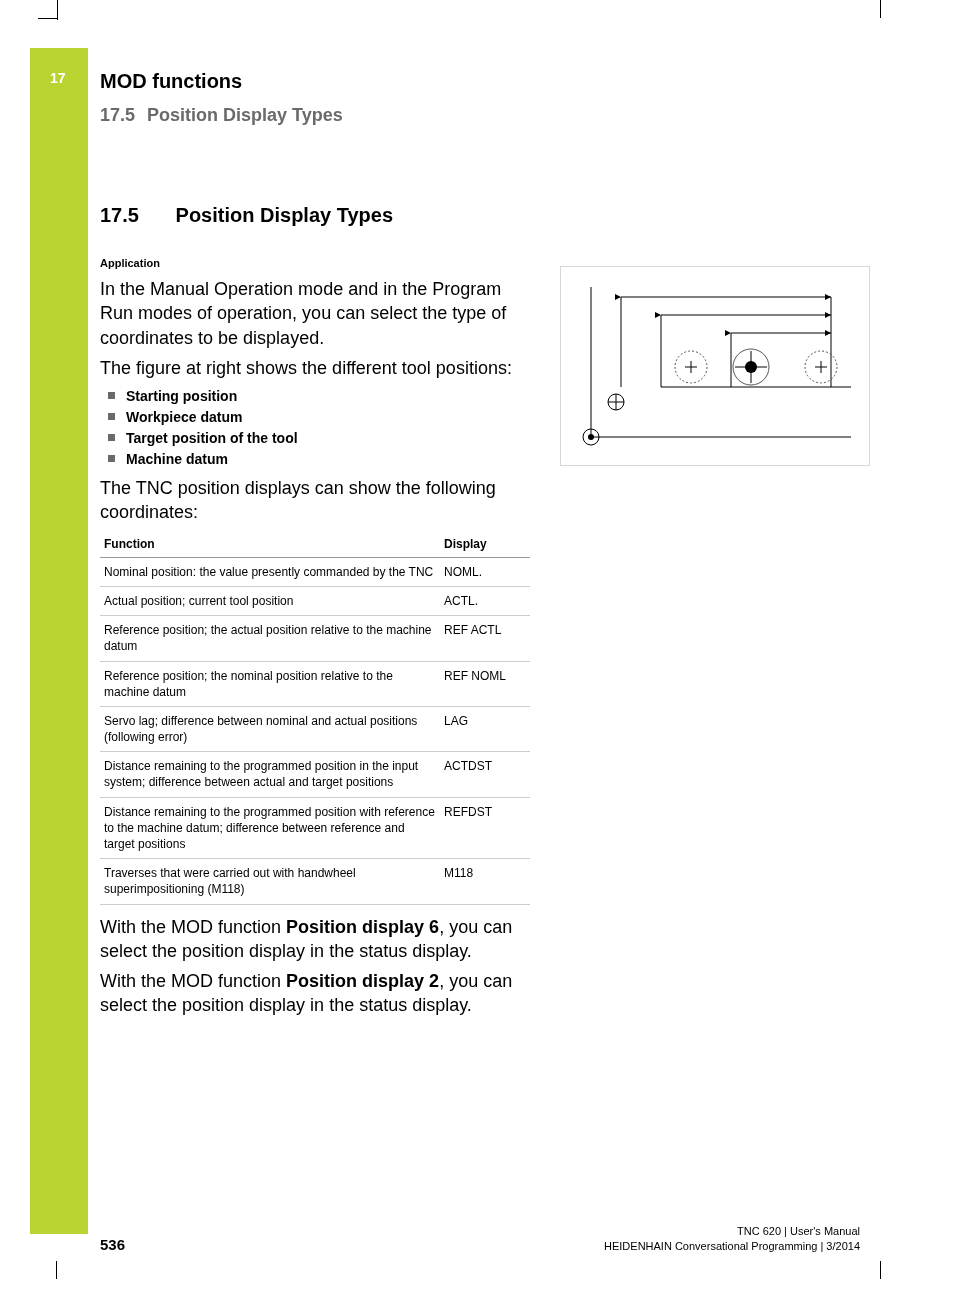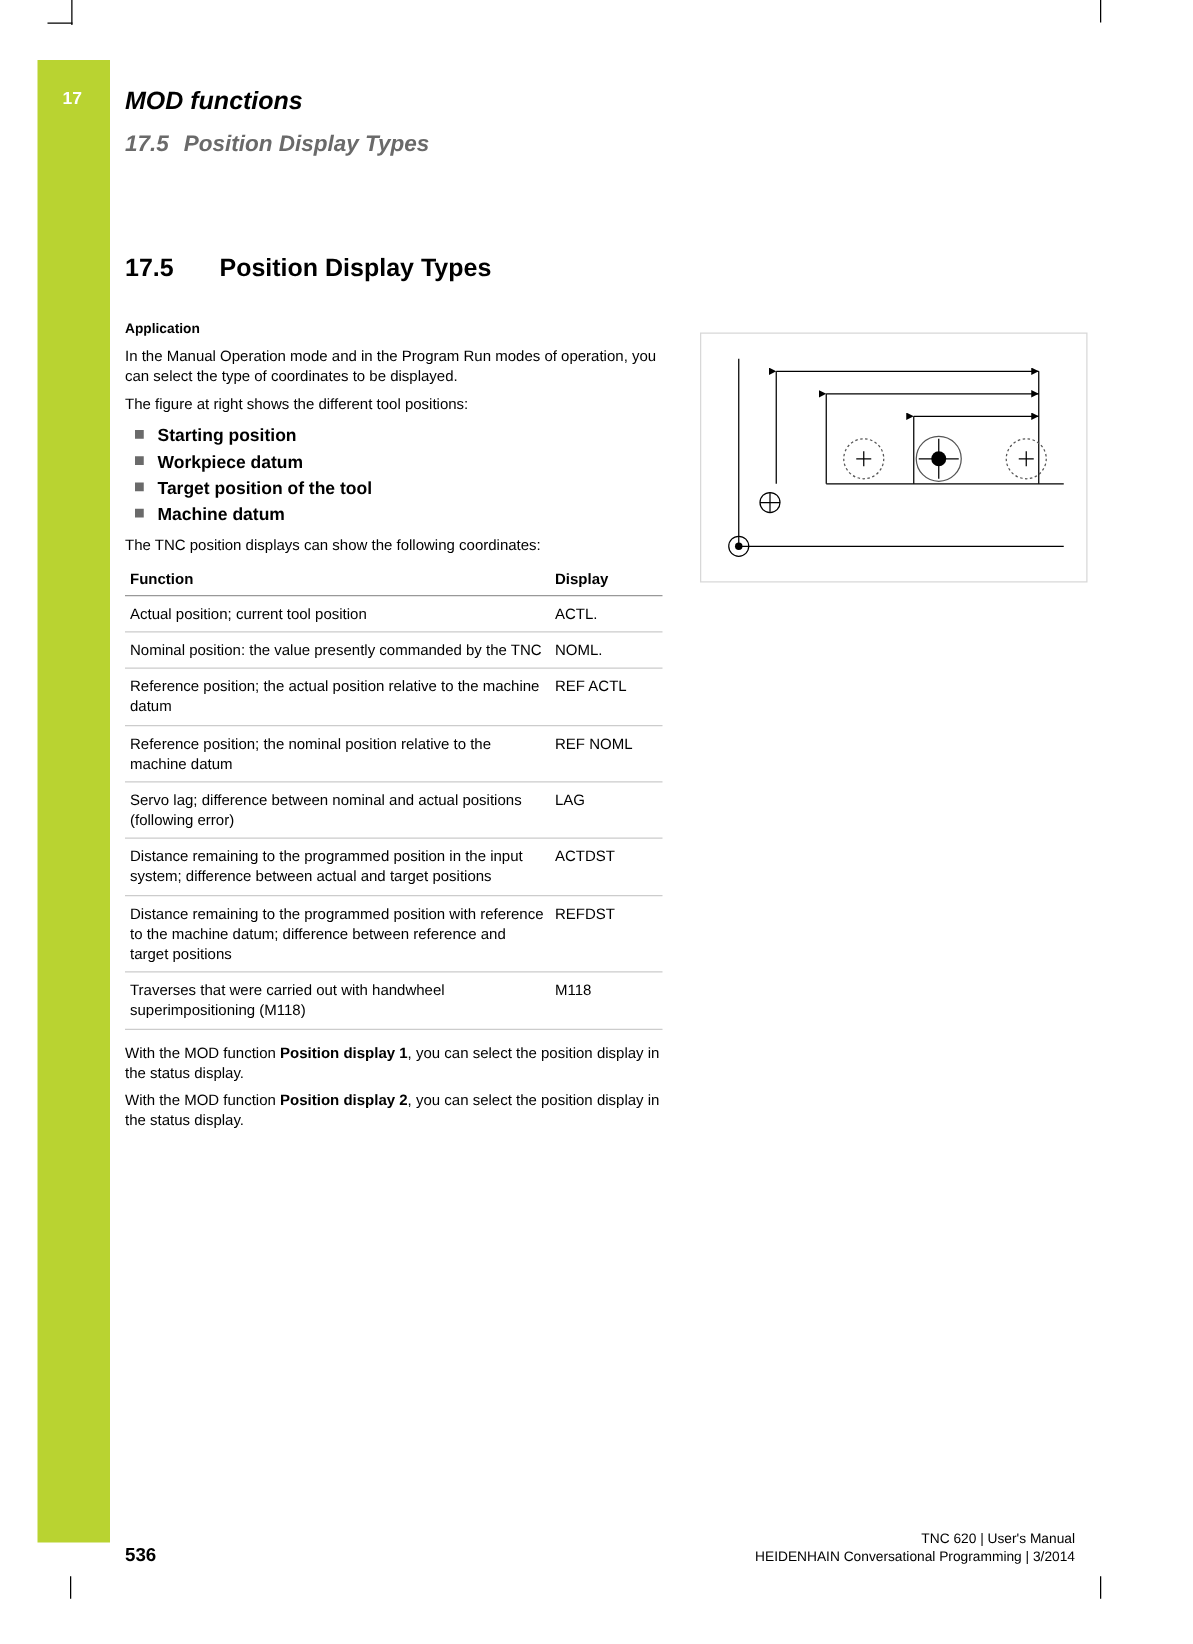--- a/index.html
+++ b/index.html
@@ -39,21 +39,20 @@
     left: 50px;
     color: #fff;
     font-weight: bold;
     font-size: 14px;
   }
   .header-block {
     position: absolute;
     top: 70px;
     left: 100px;
     width: 760px;
-    font-style: italic;
   }
   .chapter-title {
     font-weight: bold;
     font-size: 20px;
     color: #000;
     margin-bottom: 12px;
   }
   .section-line {
     font-weight: bold;
     font-size: 18px;
@@ -72,21 +71,21 @@
     font-size: 20px;
     margin-bottom: 30px;
   }
   .section-heading .num { display:inline-block; width: 70px; }
   .subheading {
     font-weight: bold;
     font-size: 11px;
     margin-bottom: 8px;
   }
   .para {
-    font-size: 12px;
+    font-size: 18px;
     line-height: 1.35;
     margin-bottom: 6px;
   }
   ul.bullets {
     list-style: none;
     margin: 4px 0 6px 4px;
   }
   ul.bullets li {
     font-size: 14px;
     line-height: 1.5;
@@ -190,28 +189,28 @@
 
   <table class="coord">
     <thead>
       <tr>
         <th>Function</th>
         <th>Display</th>
       </tr>
     </thead>
     <tbody>
       <tr>
+          <td>Nominal position: the value presently commanded by the TNC</td>
+          <td class="disp">NOML.</td>
+        </tr>
+      <tr>
           <td>Actual position; current tool position</td>
           <td class="disp">ACTL.</td>
         </tr>
       <tr>
-          <td>Nominal position: the value presently commanded by the TNC</td>
-          <td class="disp">NOML.</td>
-        </tr>
-      <tr>
           <td>Reference position; the actual position relative to the machine datum</td>
           <td class="disp">REF ACTL</td>
         </tr>
       <tr>
           <td>Reference position; the nominal position relative to the machine datum</td>
           <td class="disp">REF NOML</td>
         </tr>
       <tr>
           <td>Servo lag; difference between nominal and actual positions (following error)</td>
           <td class="disp">LAG</td>
@@ -225,21 +224,21 @@
           <td class="disp">REFDST</td>
         </tr>
       <tr>
           <td>Traverses that were carried out with handwheel superimpositioning (M118)</td>
           <td class="disp">M118</td>
         </tr>
     </tbody>
   </table>
 
   <p class="para after-table">
-    <span>With the MOD function </span><b>Position display 1</b><span>, you can select the position display in the status display.</span>
+    <span>With the MOD function </span><b>Position display 6</b><span>, you can select the position display in the status display.</span>
   </p>
   <p class="para">
     <span>With the MOD function </span><b>Position display 2</b><span>, you can select the position display in the status display.</span>
   </p>
 </div>
 
 <div class="figure">
   <svg viewBox="0 0 310 200" width="310" height="200">
     <defs>
       <marker id="arr" markerWidth="8" markerHeight="8" refX="6" refY="3" orient="auto">

